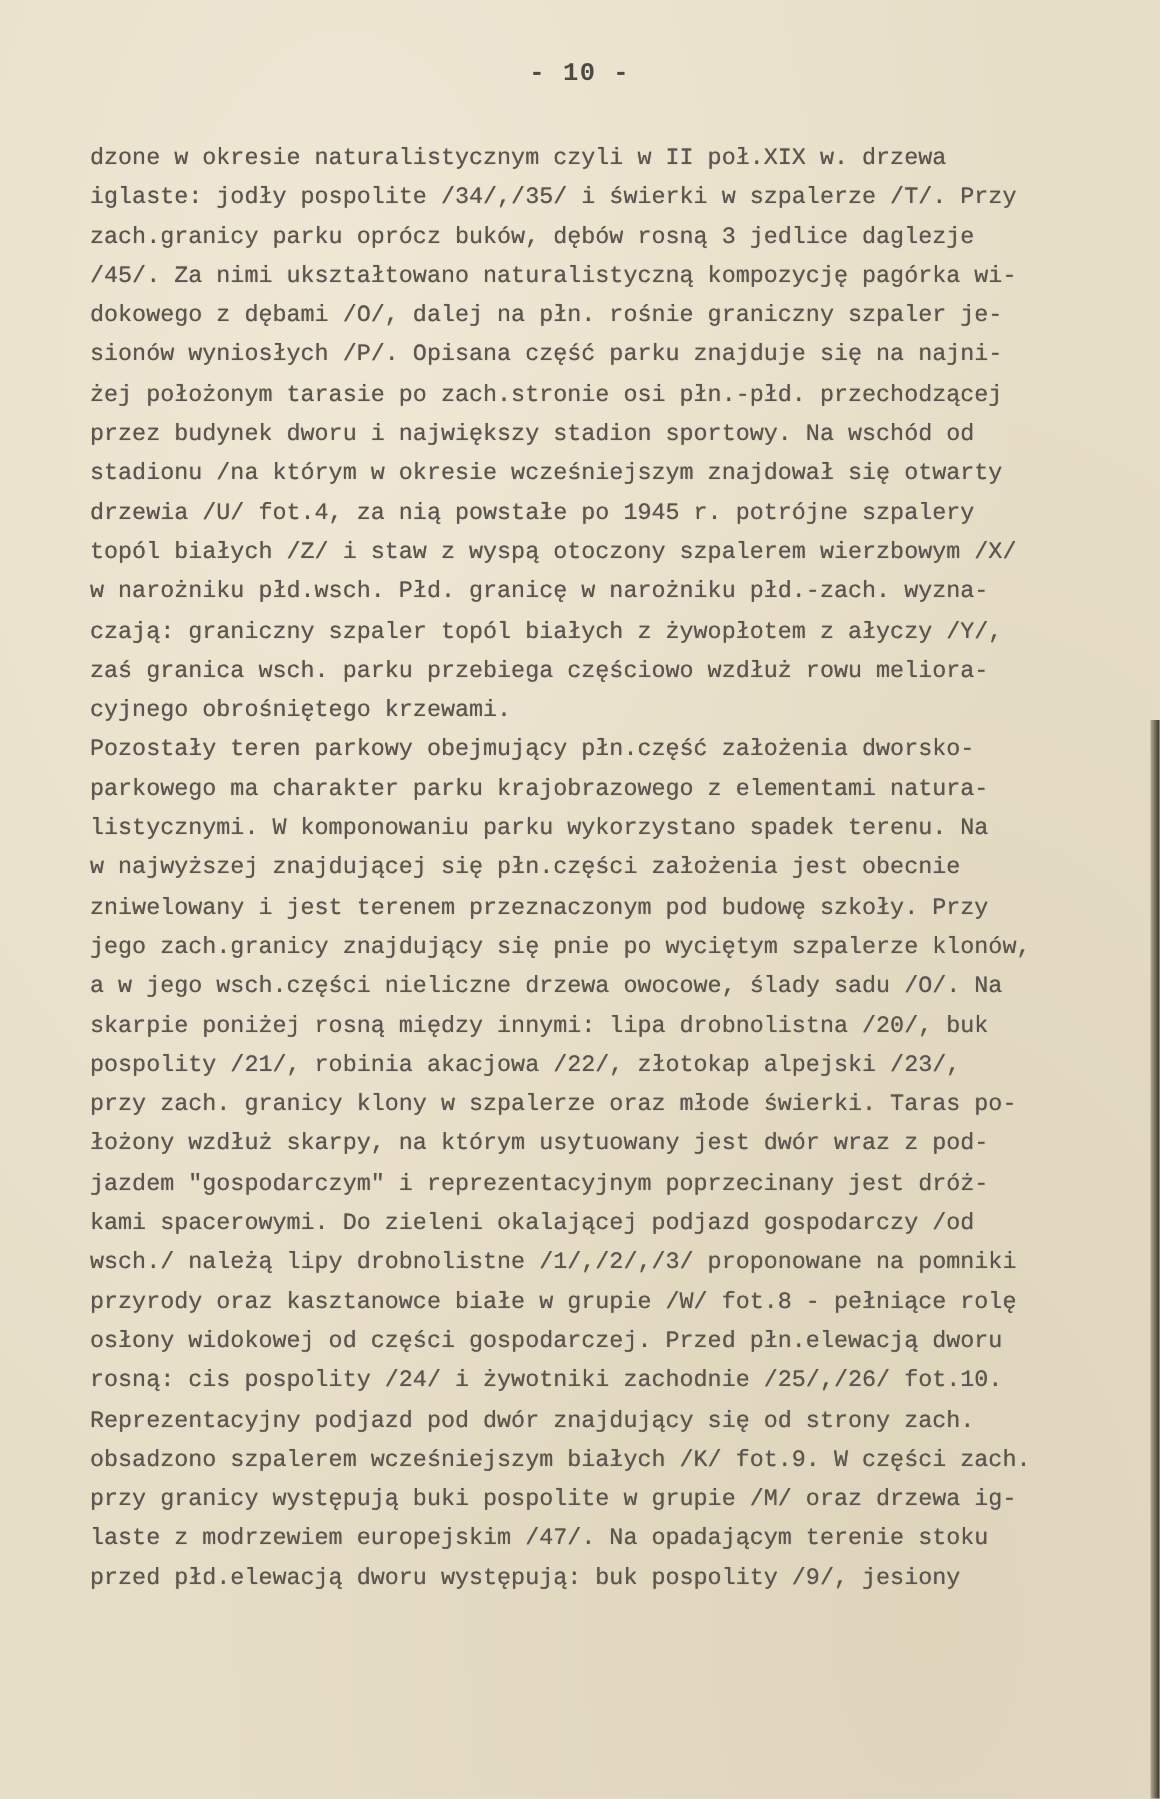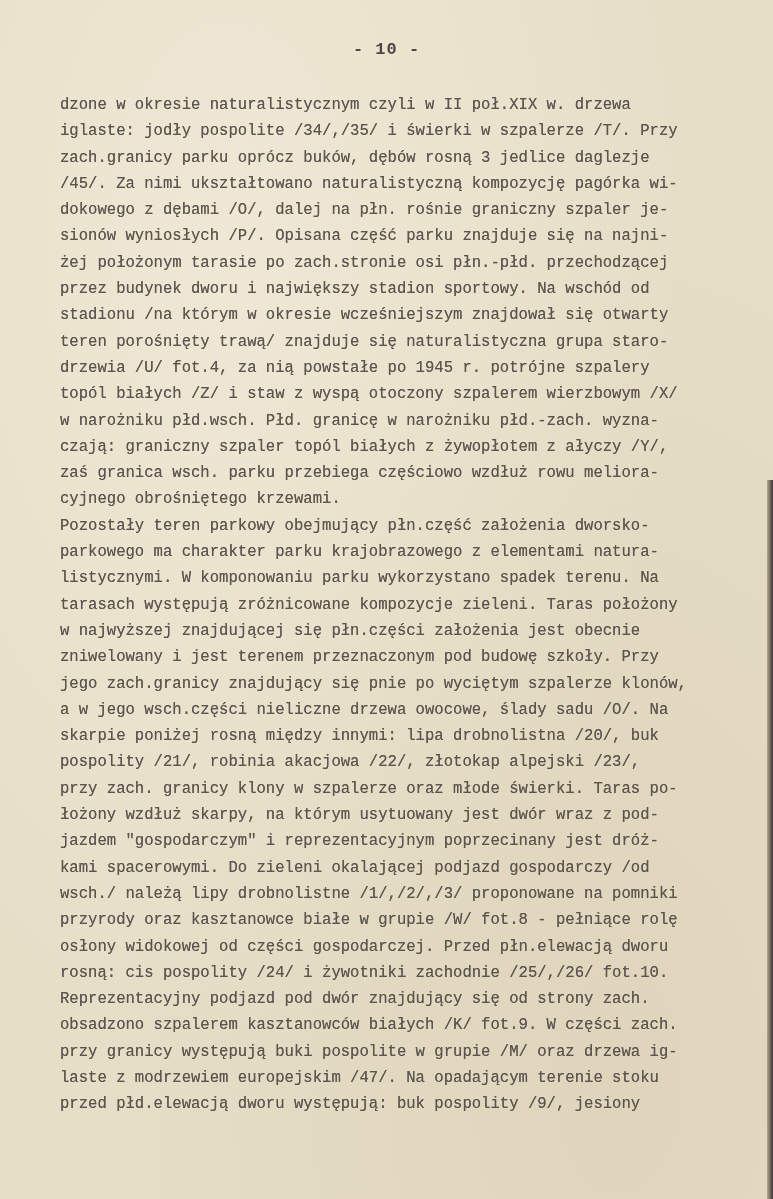--- a/index.html
+++ b/index.html
@@ -72,44 +72,42 @@
   <div class="body-text">
     <span class="line">dzone w okresie naturalistycznym czyli w II poł.XIX w. drzewa</span>
     <span class="line">iglaste: jodły pospolite /34/,/35/ i świerki w szpalerze /T/. Przy</span>
     <span class="line">zach.granicy parku oprócz buków, dębów rosną 3 jedlice daglezje</span>
     <span class="line">/45/. Za nimi ukształtowano naturalistyczną kompozycję pagórka wi-</span>
     <span class="line">dokowego z dębami /O/, dalej na płn. rośnie graniczny szpaler je-</span>
     <span class="line">sionów wyniosłych /P/. Opisana część parku znajduje się na najni-</span>
     <span class="line">żej położonym tarasie po zach.stronie osi płn.-płd. przechodzącej</span>
     <span class="line">przez budynek dworu i największy stadion sportowy. Na wschód od</span>
     <span class="line">stadionu /na którym w okresie wcześniejszym znajdował się otwarty</span>
-    <span class="line">teren porośnięty trawą/ znajduje się naturalistyczna grupa staro-</span>
     <span class="line">drzewia /U/ fot.4, za nią powstałe po 1945 r. potrójne szpalery</span>
     <span class="line">topól białych /Z/ i staw z wyspą otoczony szpalerem wierzbowym /X/</span>
     <span class="line">w narożniku płd.wsch. Płd. granicę w narożniku płd.-zach. wyzna-</span>
     <span class="line">czają: graniczny szpaler topól białych z żywopłotem z ałyczy /Y/,</span>
     <span class="line">zaś granica wsch. parku przebiega częściowo wzdłuż rowu meliora-</span>
     <span class="line">cyjnego obrośniętego krzewami.</span>
     <span class="line">Pozostały teren parkowy obejmujący płn.część założenia dworsko-</span>
     <span class="line">parkowego ma charakter parku krajobrazowego z elementami natura-</span>
     <span class="line">listycznymi. W komponowaniu parku wykorzystano spadek terenu. Na</span>
-    <span class="line">tarasach występują zróżnicowane kompozycje zieleni. Taras położony</span>
     <span class="line">w najwyższej znajdującej się płn.części założenia jest obecnie</span>
     <span class="line">zniwelowany i jest terenem przeznaczonym pod budowę szkoły. Przy</span>
     <span class="line">jego zach.granicy znajdujący się pnie po wyciętym szpalerze klonów,</span>
     <span class="line">a w jego wsch.części nieliczne drzewa owocowe, ślady sadu /O/. Na</span>
     <span class="line">skarpie poniżej rosną między innymi: lipa drobnolistna /20/, buk</span>
     <span class="line">pospolity /21/, robinia akacjowa /22/, złotokap alpejski /23/,</span>
     <span class="line">przy zach. granicy klony w szpalerze oraz młode świerki. Taras po-</span>
     <span class="line">łożony wzdłuż skarpy, na którym usytuowany jest dwór wraz z pod-</span>
     <span class="line">jazdem "gospodarczym" i reprezentacyjnym poprzecinany jest dróż-</span>
     <span class="line">kami spacerowymi. Do zieleni okalającej podjazd gospodarczy /od</span>
     <span class="line">wsch./ należą lipy drobnolistne /1/,/2/,/3/ proponowane na pomniki</span>
     <span class="line">przyrody oraz kasztanowce białe w grupie /W/ fot.8 - pełniące rolę</span>
     <span class="line">osłony widokowej od części gospodarczej. Przed płn.elewacją dworu</span>
     <span class="line">rosną: cis pospolity /24/ i żywotniki zachodnie /25/,/26/ fot.10.</span>
     <span class="line">Reprezentacyjny podjazd pod dwór znajdujący się od strony zach.</span>
-    <span class="line">obsadzono szpalerem kasztanowców białych /K/ fot.9. W części zach.</span>
+    <span class="line">obsadzono szpalerem wcześniejszym białych /K/ fot.9. W części zach.</span>
     <span class="line">przy granicy występują buki pospolite w grupie /M/ oraz drzewa ig-</span>
     <span class="line">laste z modrzewiem europejskim /47/. Na opadającym terenie stoku</span>
     <span class="line">przed płd.elewacją dworu występują: buk pospolity /9/, jesiony</span>
   </div>
 </div>
 
 </body></html>

